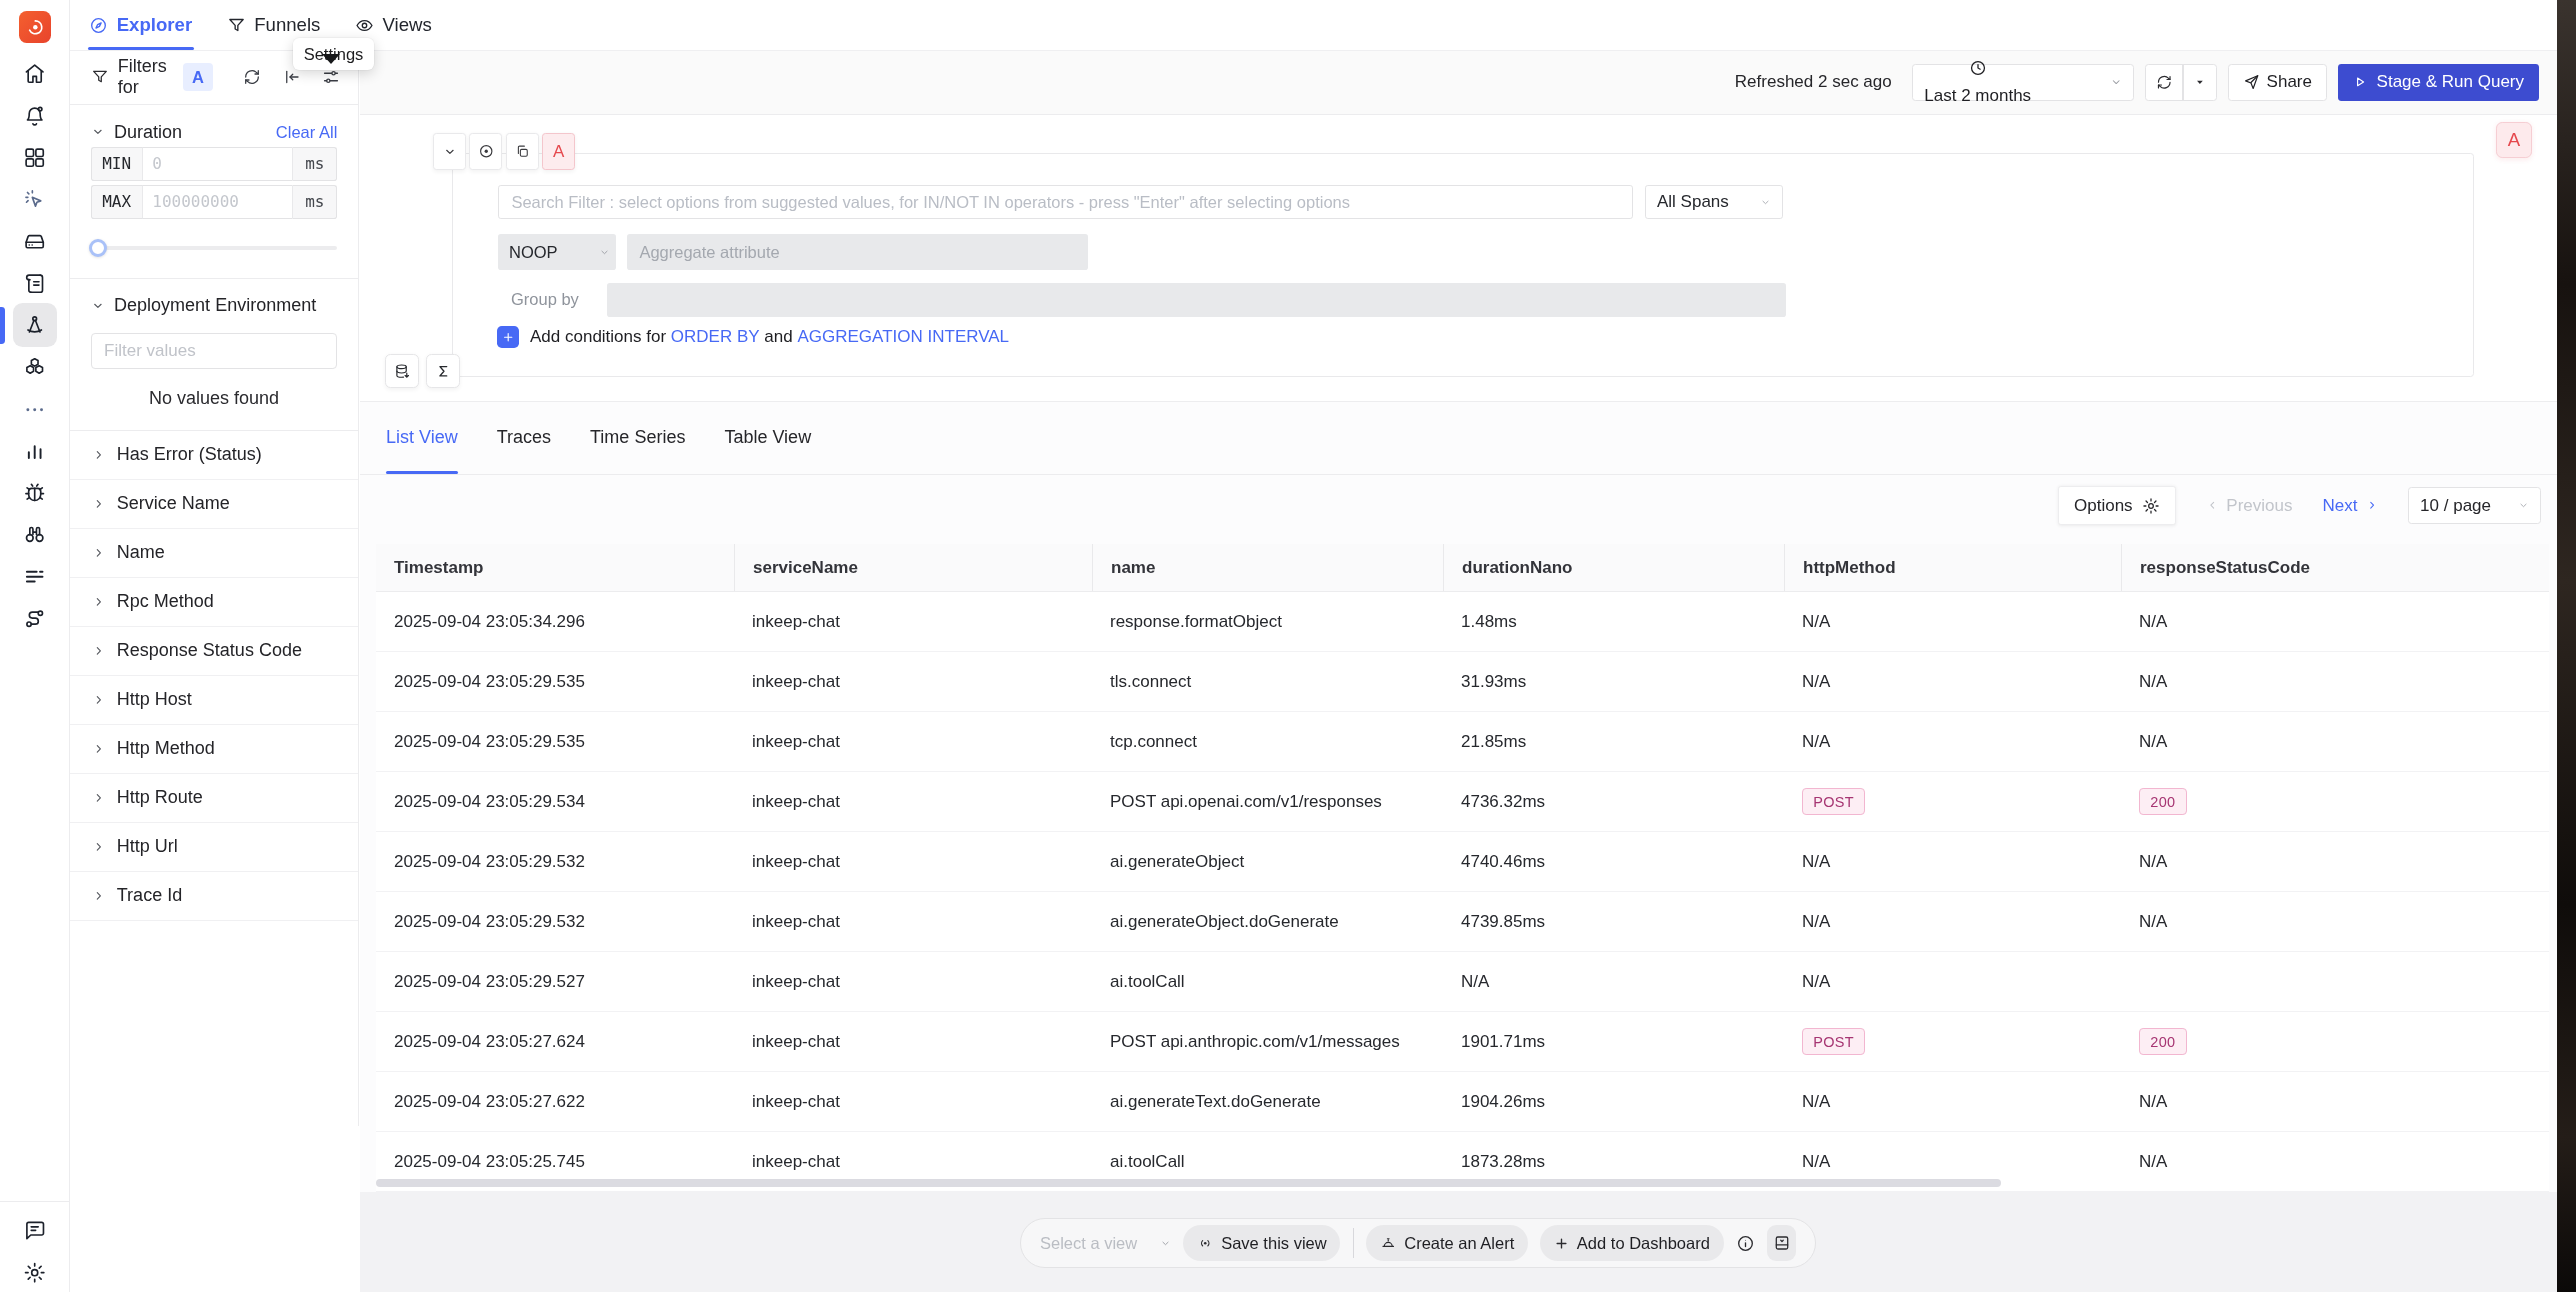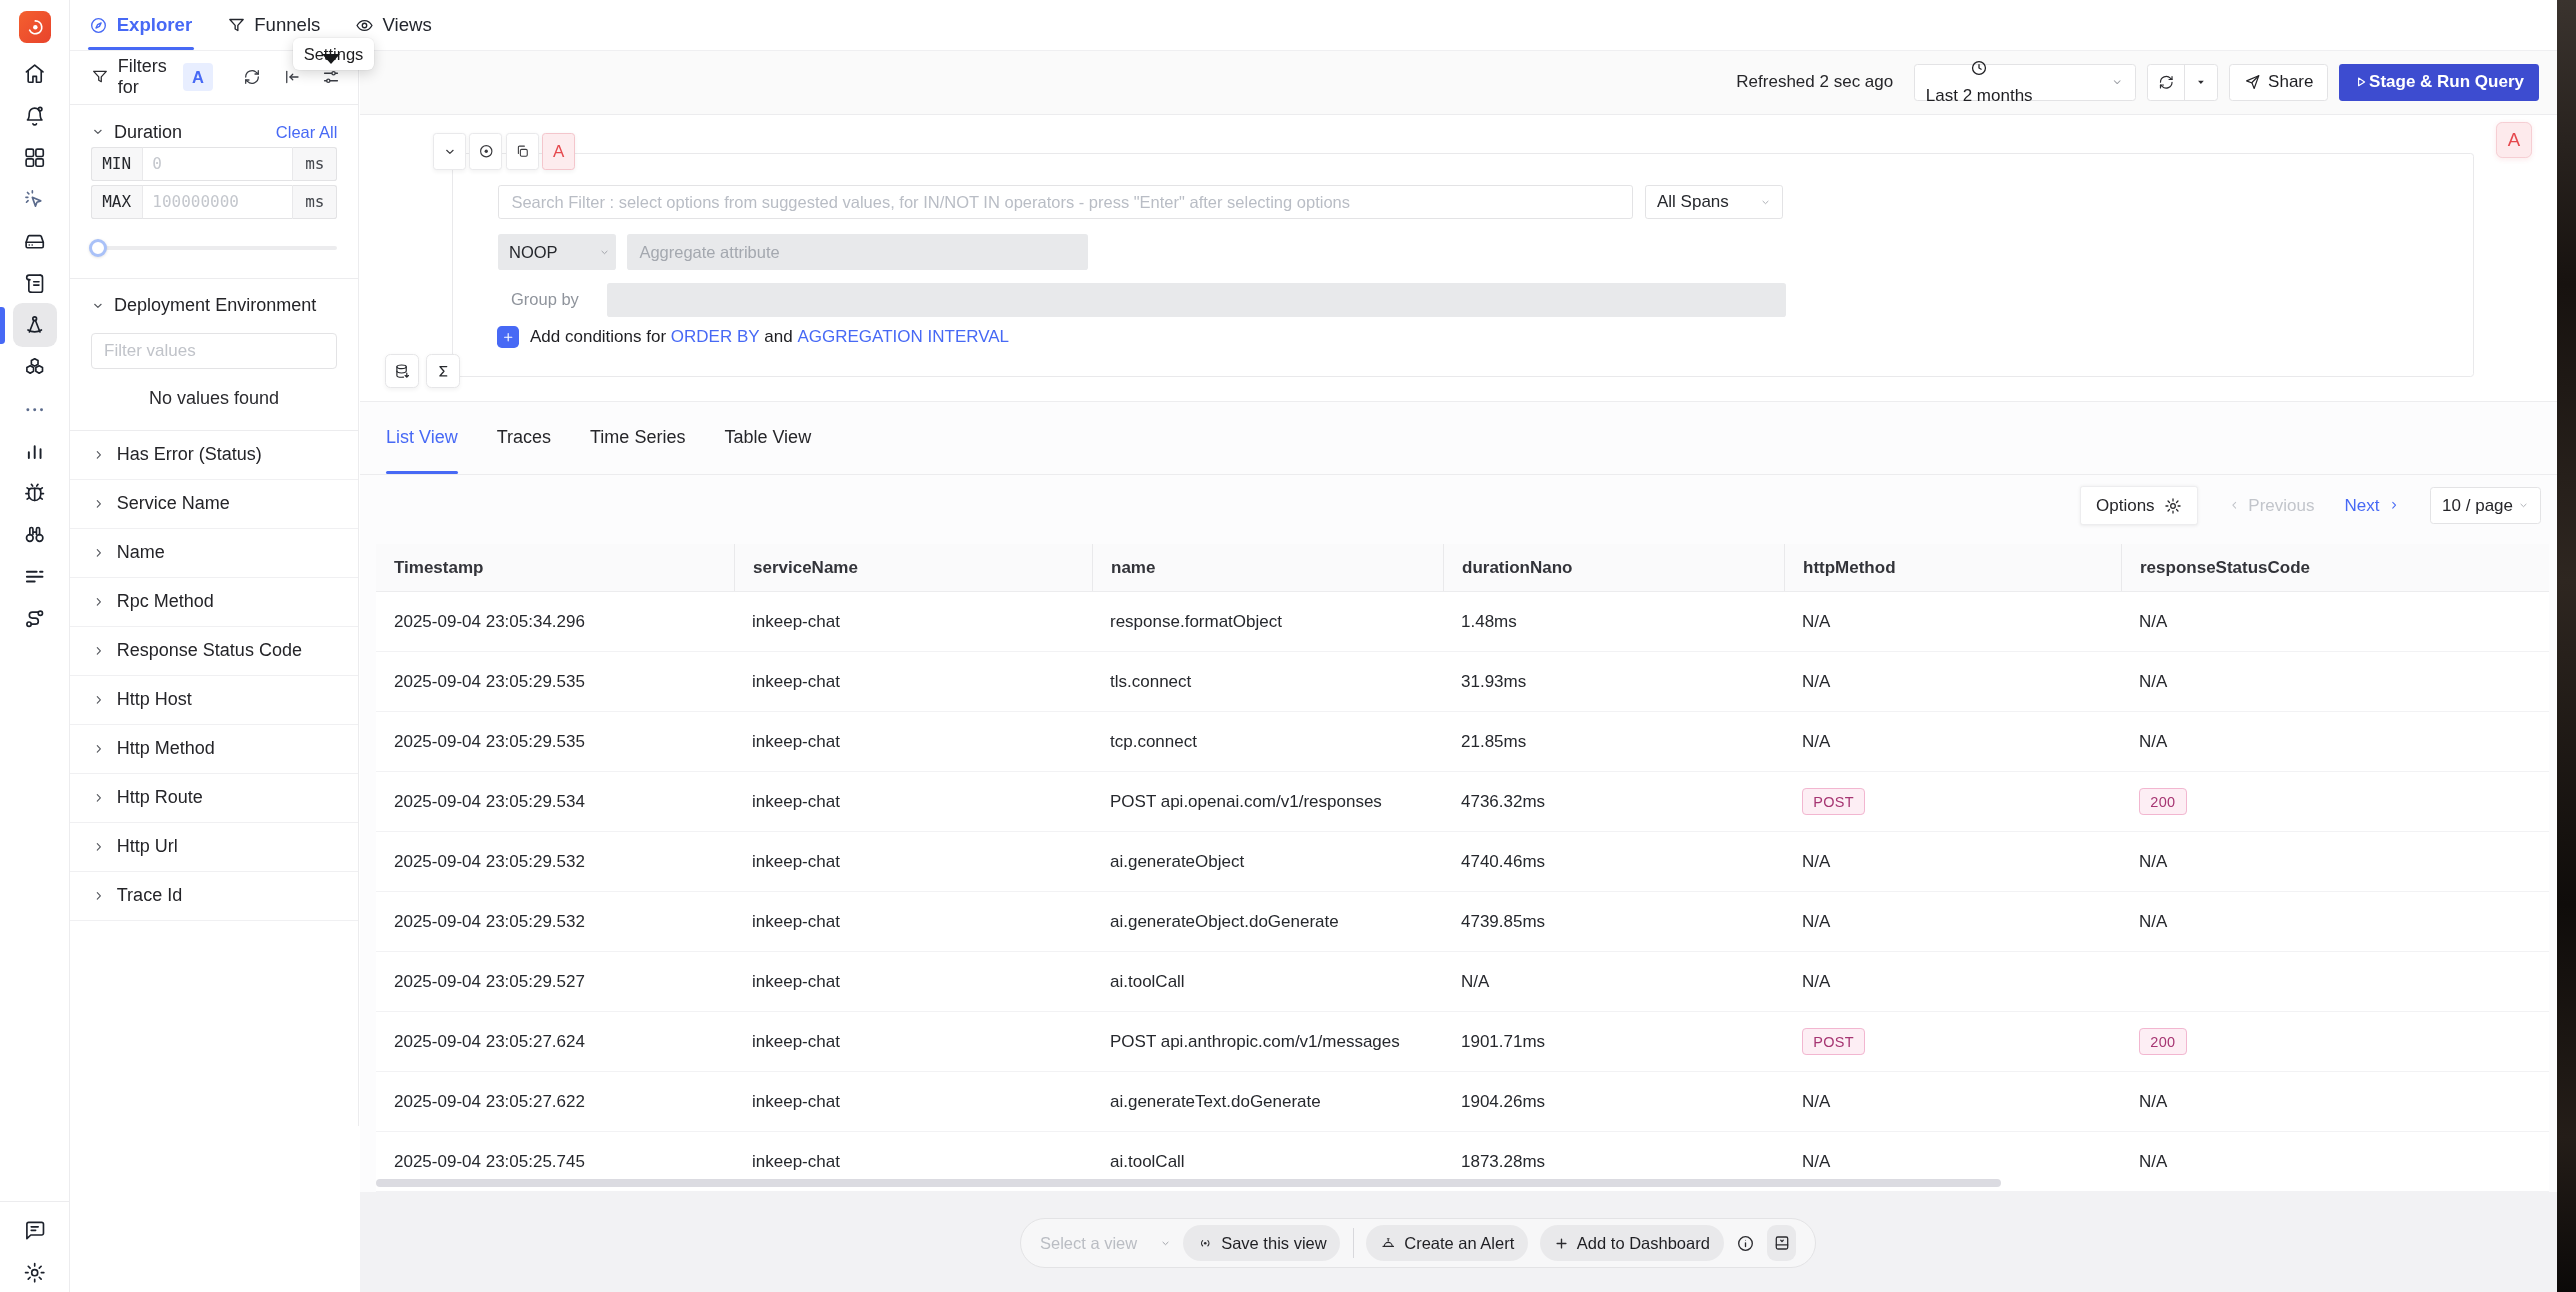--- a/index.html
+++ b/index.html
@@ -72,22 +72,22 @@
   .topbar{position:absolute;left:360px;top:50px;width:2198px;height:65px;background:#fafafa;border-bottom:1.4px solid #ececee;
           display:flex;align-items:center;justify-content:flex-end;padding-right:19px;box-sizing:border-box;gap:11px;z-index:6;}
   .refreshed{font-size:17px;color:#26262a;margin-right:9.6px;}
   .wbtn{height:37px;background:#fff;border:1.4px solid #e3e3e5;border-radius:3.4px;display:flex;align-items:center;box-sizing:border-box;}
   .timerange{width:222px;justify-content:space-between;padding:0 11px;}
   .timerange .tr-left{display:flex;align-items:center;gap:9px;font-size:17px;color:#1f1f23;flex-direction:column;}
   .split-refresh{padding:0;}
   .split-refresh .half{width:36px;height:100%;display:flex;align-items:center;justify-content:center;color:#2c2c30;}
   .split-refresh .div{width:1.4px;height:100%;background:#e3e3e5;}
   .sharebtn{padding:0 13.8px;gap:7.6px;font-size:17px;color:#1f1f23;}
-  .runbtn{height:37px;background:#3d4cd0;border-radius:3.4px;display:flex;align-items:center;gap:1px;padding:0 15px;
-          color:#fff;font-size:17px;font-weight:700;}
+  .runbtn{height:37px;background:#3d4cd0;border-radius:3.4px;display:flex;align-items:center;gap:10px;padding:0 15px;
+          color:#fff;font-size:17px;font-weight:400;}
 
   
   .query{position:absolute;left:360px;top:114px;width:2198px;height:287px;background:#fff;border-bottom:1.4px solid #ededef;z-index:5;}
   .qcard{position:absolute;left:92px;top:39px;width:2022px;height:224px;border:1.4px solid #e9e9eb;border-radius:3.4px;background:#fff;box-sizing:border-box;}
   .qtoolbar{position:absolute;left:73px;top:19px;display:flex;gap:3.4px;z-index:7;}
   .qtb{width:33px;height:37px;background:#fff;border:1.4px solid #e9e9eb;border-radius:3.4px;display:flex;align-items:center;
        justify-content:center;color:#3a3a3e;box-shadow:0 1.4px 4.1px rgba(0,0,0,.05);box-sizing:border-box;}
   .qtb.chip-red{background:#fdecee;border-color:#f4c6cc;color:#e5484d;font-size:17px;font-weight:500;}
   .search-input{position:absolute;left:45px;top:31px;width:1135px;height:34px;border:1.4px solid #e3e3e5;border-radius:2.8px;
        padding:0 12.4px;font-size:16.5px;outline:none;box-sizing:border-box;color:#26282d;}
@@ -116,21 +116,21 @@
   .rtab{display:flex;align-items:center;font-size:18px;font-weight:500;color:#26262a;position:relative;}
   .rtab.active{color:#4769f5;}
   .rtab.active::after{content:"";position:absolute;left:0;right:0;bottom:0;height:3.4px;background:#4769f5;border-radius:2.1px;}
   .optrow{position:absolute;top:85px;right:17px;display:flex;align-items:center;gap:30px;height:39px;}
   .optbtn{height:37px;background:#fff;border:0.7px solid #ededef;border-radius:2.8px;box-shadow:0 0.7px 3.4px rgba(0,0,0,.07);
        display:flex;align-items:center;gap:9px;padding:0 15px;font-size:17px;color:#26262a;}
   .pager{display:flex;align-items:center;gap:8.3px;font-size:17px;}
   .pager.prev{color:#c2c5cb;}
   .pager.next{color:#4769f5;}
   .pagesize{height:37px;background:#fff;border:1.4px solid #e3e3e5;border-radius:3.4px;display:flex;align-items:center;
-       justify-content:space-between;gap:5px;padding:9px 11px;font-size:17px;color:#26262a;box-sizing:border-box;}
+       justify-content:space-between;gap:27px;padding:9px 11px;font-size:17px;color:#26262a;box-sizing:border-box;}
   .tablewrap{position:absolute;left:16px;top:143px;width:2173px;}
   .tgrid{display:grid;grid-template-columns:358px 358px 351px 341px 337px 427px;}
   .thead{background:#fafafb;border-bottom:1.4px solid #ececee;}
   .th{height:47px;display:flex;align-items:center;padding-left:18px;font-size:17px;font-weight:600;color:#33343a;box-sizing:border-box;}
   .th + .th{border-left:1.4px solid #e9e9eb;}
   .trow{border-bottom:1.4px solid #f2f2f4;background:#fff;}
   .td{height:59px;display:flex;align-items:center;padding-left:18px;font-size:17px;color:#26282d;box-sizing:border-box;
       white-space:nowrap;overflow:hidden;}
   .badge{display:inline-flex;align-items:center;padding:4.1px 10.3px;border-radius:4.1px;background:#fdeef4;
       border:1.4px solid #f2b6d0;color:#a63572;font-size:14.5px;font-weight:500;letter-spacing:0.3px;}

